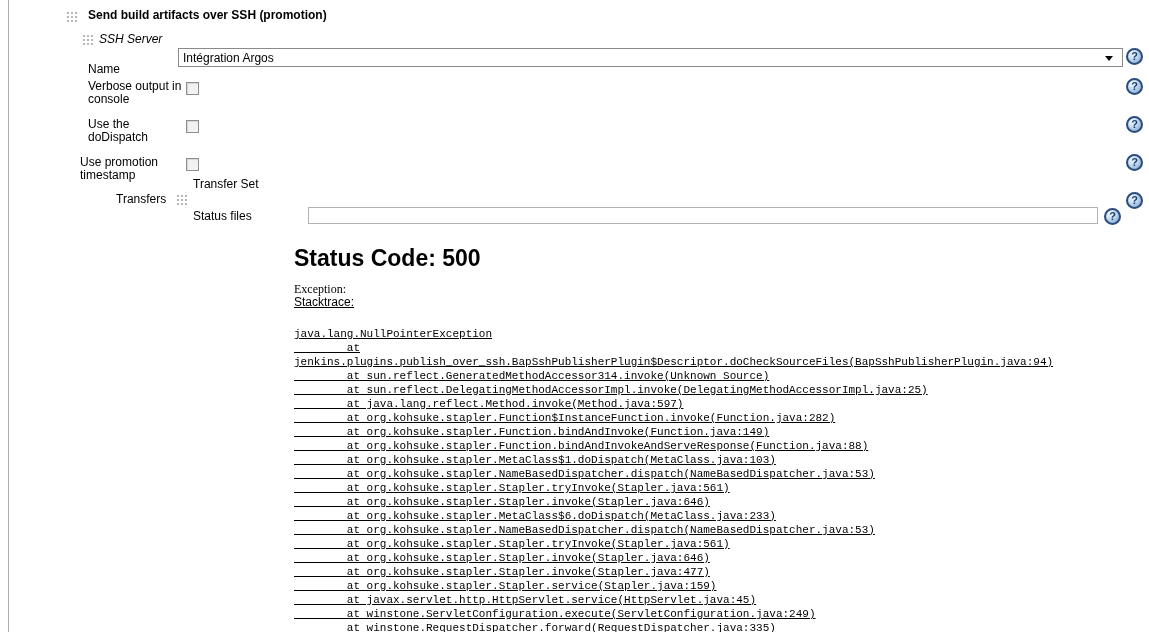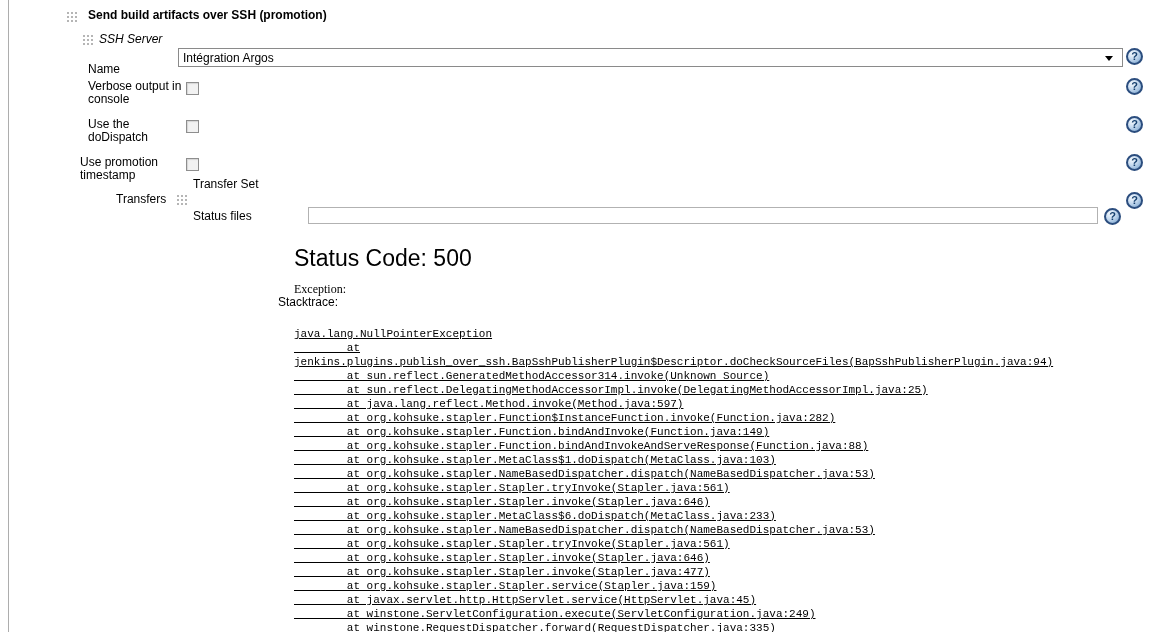--- a/index.html
+++ b/index.html
@@ -55,21 +55,21 @@
     display:flex; align-items:center; justify-content:center;
     cursor:pointer; line-height:1;
   }
   
   .txt {
     width:790px; height:17px; border:1px solid #b2b2b2;
     background:#fff; font-size:12px; padding:0 3px;
     font-family:"Liberation Sans", sans-serif;
   }
   
-  .err-heading { font-size:23px; font-weight:normal; letter-spacing:0;text-align:center; }
+  .err-heading { font-size:23px; font-weight:bold; letter-spacing:0;text-align:center; }
   .err-lbl { font-size:12px; line-height:13.5px; }
   .stack {
     font-family:"Liberation Mono","DejaVu Sans Mono", monospace;
     font-size:11px; line-height:14px; white-space:pre; color:#000;
   }
 </style>
 </head>
 <body>
 
 <div id="screen">
@@ -105,21 +105,21 @@
   <div class="abs handle" style="left:176px; top:193px;"></div>
   <div class="abs lbl" style="left:193px; top:178px;">Transfer Set</div>
   <div class="abs help" style="left:1126px; top:192px;">?</div>
 
   <div class="abs lbl" style="left:193px; top:210px;">Status files</div>
   <input type="text" class="abs txt" style="left: 308px; top: 207px;" value="">
   <div class="abs help" style="left:1104px; top:208px;">?</div>
 
   <div class="abs err-heading" style="left:294px; top:245px;">Status Code: 500</div>
   <div class="abs err-lbl" style="left:294px; top:283px;font-family:Liberation Serif, serif;">Exception:</div>
-  <div class="abs err-lbl" style="left:278px; top:296px;">Stacktrace:</div>
+  <div class="abs err-lbl" style="left:294px; top:296px;text-decoration:underline;">Stacktrace:</div>
   <pre class="abs stack" style="left:294px; top:327px;text-decoration:underline;">java.lang.NullPointerException
         at
 jenkins.plugins.publish_over_ssh.BapSshPublisherPlugin$Descriptor.doCheckSourceFiles(BapSshPublisherPlugin.java:94)
         at sun.reflect.GeneratedMethodAccessor314.invoke(Unknown Source)
         at sun.reflect.DelegatingMethodAccessorImpl.invoke(DelegatingMethodAccessorImpl.java:25)
         at java.lang.reflect.Method.invoke(Method.java:597)
         at org.kohsuke.stapler.Function$InstanceFunction.invoke(Function.java:282)
         at org.kohsuke.stapler.Function.bindAndInvoke(Function.java:149)
         at org.kohsuke.stapler.Function.bindAndInvokeAndServeResponse(Function.java:88)
         at org.kohsuke.stapler.MetaClass$1.doDispatch(MetaClass.java:103)

